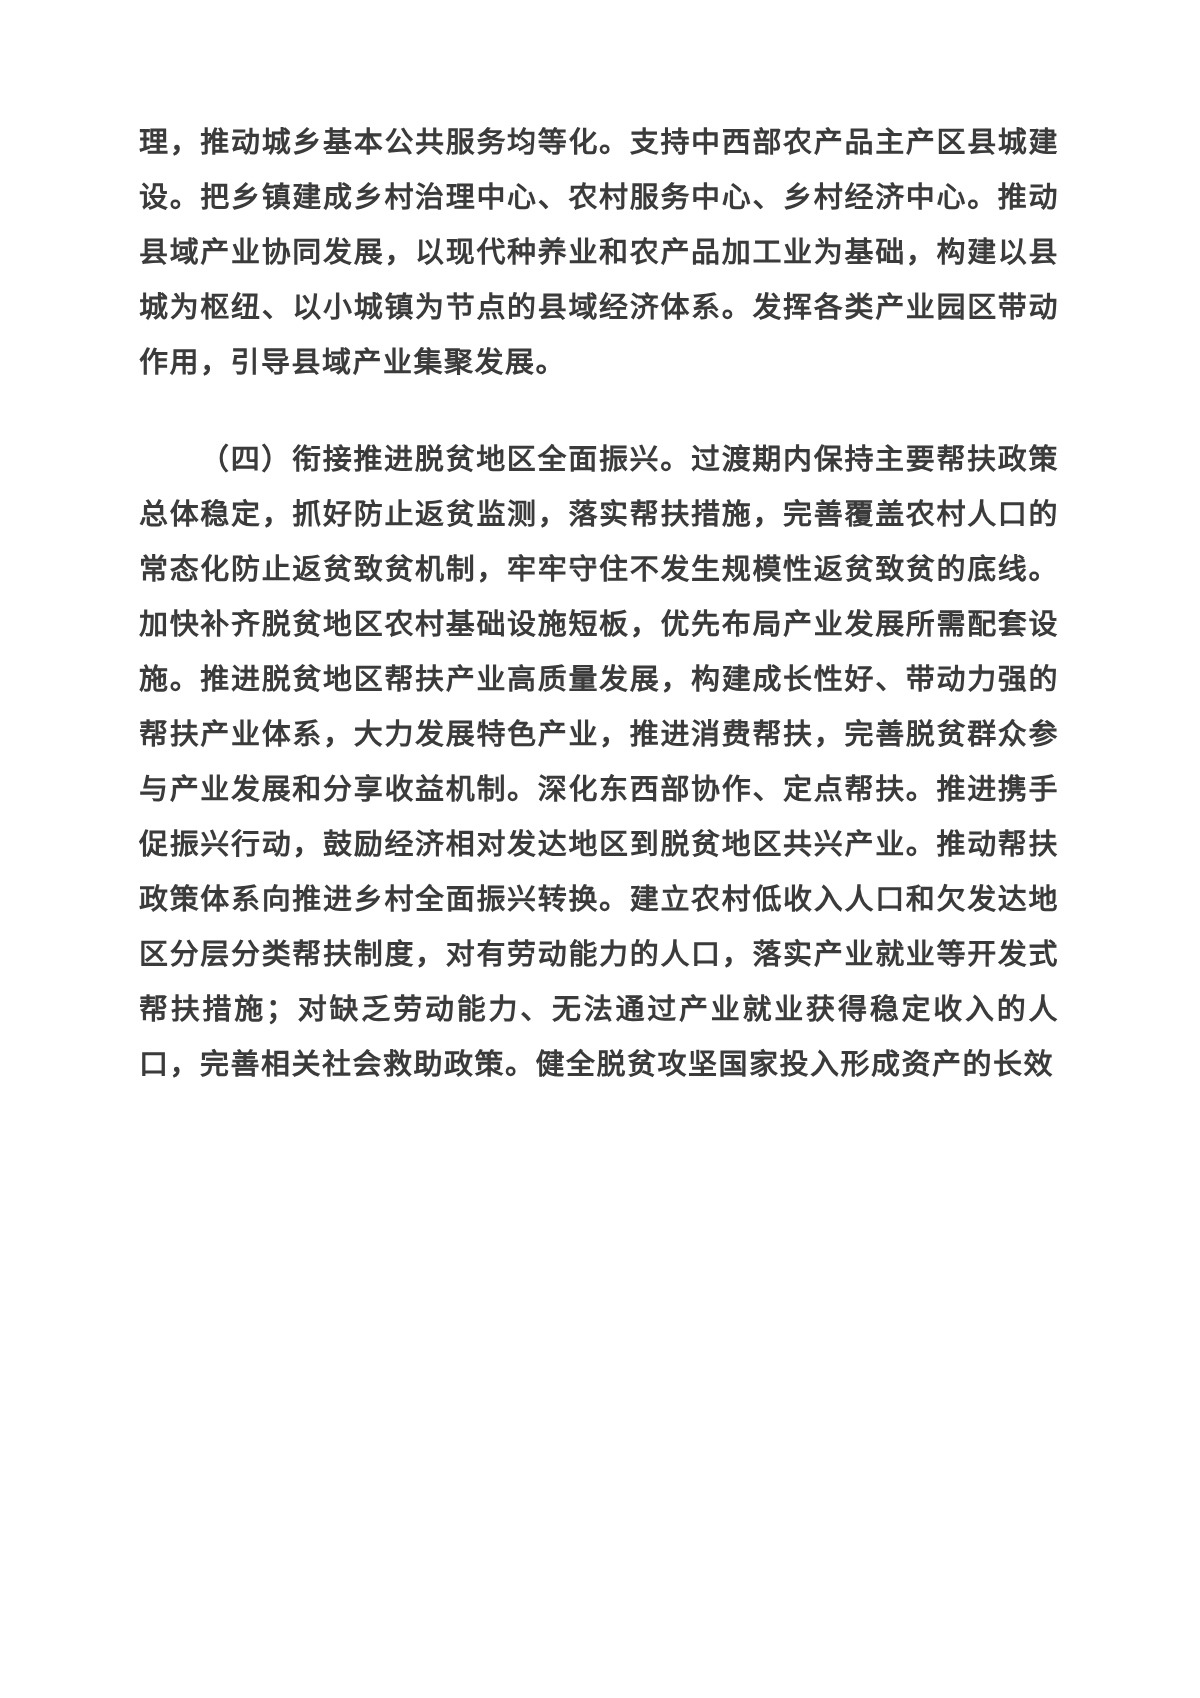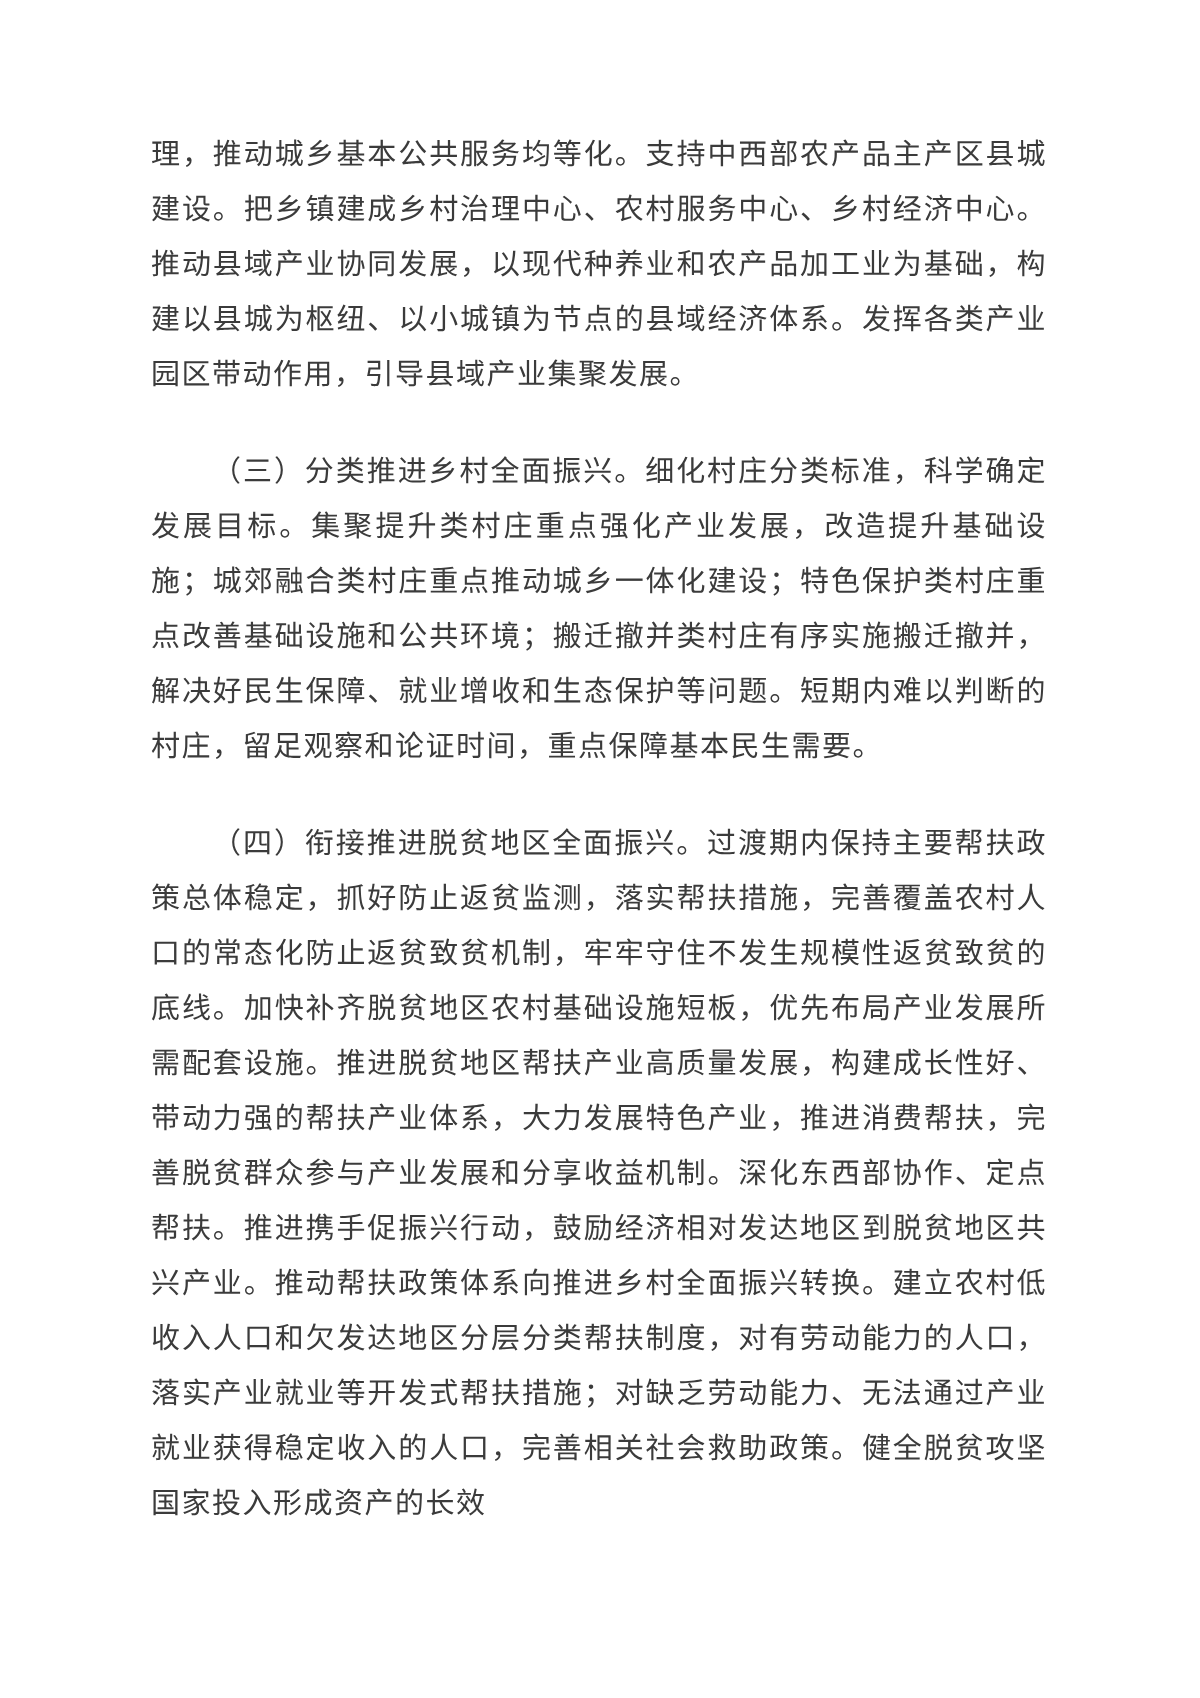--- a/index.html
+++ b/index.html
@@ -29,31 +29,31 @@
     font-size: 29px;
     line-height: 55px;
     letter-spacing: 1.5px;
     color: #3b3b3b;
     text-align: justify;
     text-justify: inter-character;
     word-break: normal;
     overflow-wrap: break-word;
   }
   .content p {
-    margin: 12px;
+    margin: 0;
     padding: 0;
+    font-weight: bold;
   }
   
   .content p + p {
     margin-top: 42px;
     text-indent: 61px;
   }
 </style>
 </head>
 <body>
 
 <div class="page">
   <div class="content">
     <p>理，推动城乡基本公共服务均等化。支持中西部农产品主产区县城建设。把乡镇建成乡村治理中心、农村服务中心、乡村经济中心。推动县域产业协同发展，以现代种养业和农产品加工业为基础，构建以县城为枢纽、以小城镇为节点的县域经济体系。发挥各类产业园区带动作用，引导县域产业集聚发展。</p>
-    <p>（三）分类推进乡村全面振兴。细化村庄分类标准，科学确定发展目标。集聚提升类村庄重点强化产业发展，改造提升基础设施；城郊融合类村庄重点推动城乡一体化建设；特色保护类村庄重点改善基础设施和公共环境；搬迁撤并类村庄有序实施搬迁撤并，解决好民生保障、就业增收和生态保护等问题。短期内难以判断的村庄，留足观察和论证时间，重点保障基本民生需要。</p>
     <p>（四）衔接推进脱贫地区全面振兴。过渡期内保持主要帮扶政策总体稳定，抓好防止返贫监测，落实帮扶措施，完善覆盖农村人口的常态化防止返贫致贫机制，牢牢守住不发生规模性返贫致贫的底线。加快补齐脱贫地区农村基础设施短板，优先布局产业发展所需配套设施。推进脱贫地区帮扶产业高质量发展，构建成长性好、带动力强的帮扶产业体系，大力发展特色产业，推进消费帮扶，完善脱贫群众参与产业发展和分享收益机制。深化东西部协作、定点帮扶。推进携手促振兴行动，鼓励经济相对发达地区到脱贫地区共兴产业。推动帮扶政策体系向推进乡村全面振兴转换。建立农村低收入人口和欠发达地区分层分类帮扶制度，对有劳动能力的人口，落实产业就业等开发式帮扶措施；对缺乏劳动能力、无法通过产业就业获得稳定收入的人口，完善相关社会救助政策。健全脱贫攻坚国家投入形成资产的长效</p>
   </div>
 </div>
 
 </body></html>

